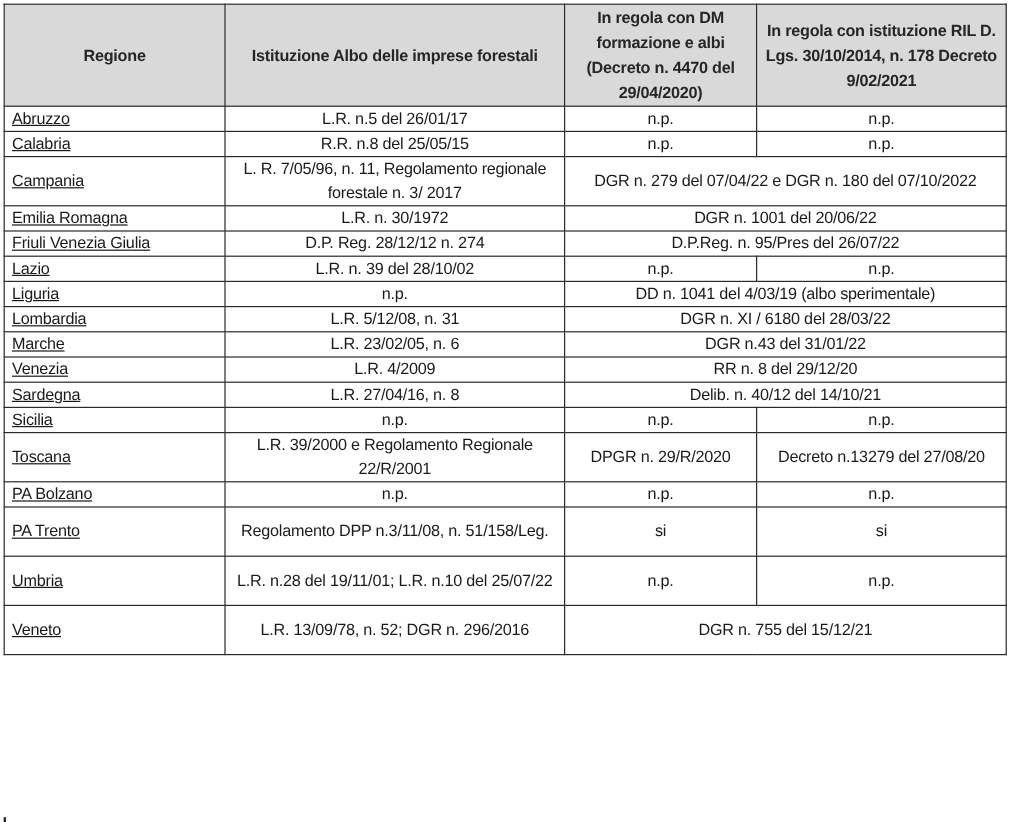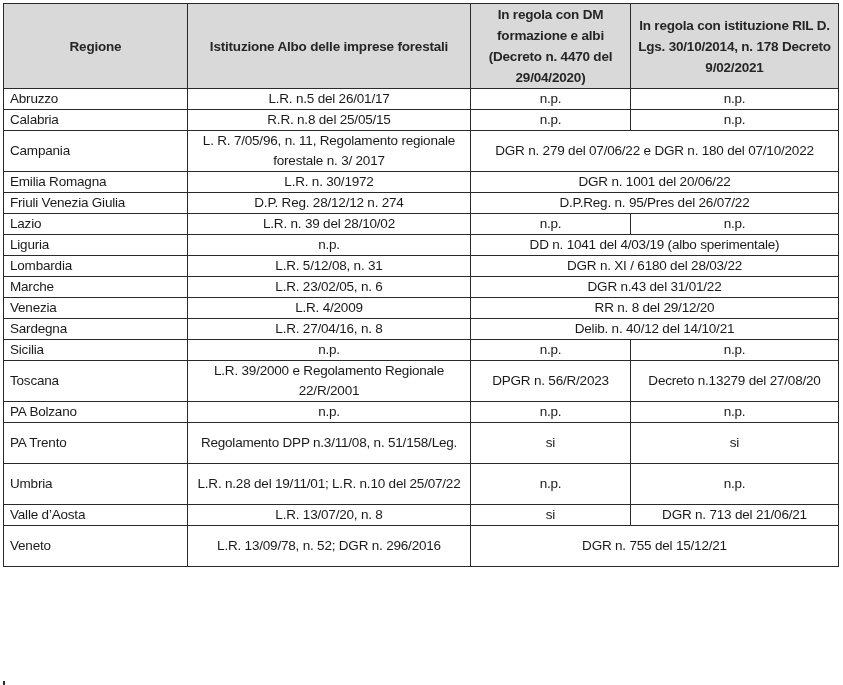--- a/index.html
+++ b/index.html
@@ -37,21 +37,21 @@
     }
     th {
       background: #d9d9d9;
       font-weight: bold;
       text-align: center;
       height: 82px;
       line-height: 21px;
       color: #262626;
     }
     td { text-align: center; }
-    td.region { text-align: left; padding-left: 6px; }
+    td.region { text-align: left; padding-left: 6px; text-decoration: underline; }
     tr.single td { height: 20px; }
     tr.double td { height: 40px; }
     .stub {
       position: absolute;
       left: 0;
       top: 678px;
       width: 1.5px;
       height: 6px;
       background: #2a2a2a;
     }
@@ -88,21 +88,21 @@
       <tr class="single">
         <td class="region">Calabria</td>
         <td>R.R. n.8 del 25/05/15</td>
         <td>n.p.</td>
         <td>n.p.</td>
       </tr>
 
       <tr class="double">
         <td class="region">Campania</td>
         <td>L. R. 7/05/96, n. 11, Regolamento regionale forestale n. 3/ 2017</td>
-        <td colspan="2">DGR n. 279 del 07/06/22 e DGR n. 180 del 07/10/2022</td>
+        <td colspan="2">DGR n. 279 del 07/04/22 e DGR n. 180 del 07/10/2022</td>
       </tr>
 
       <tr class="single">
         <td class="region">Emilia Romagna</td>
         <td>L.R. n. 30/1972</td>
         <td colspan="2">DGR n. 1001 del 20/06/22</td>
       </tr>
 
       <tr class="single">
         <td class="region">Friuli Venezia Giulia</td>
@@ -152,21 +152,21 @@
       <tr class="single">
         <td class="region">Sicilia</td>
         <td>n.p.</td>
         <td>n.p.</td>
         <td>n.p.</td>
       </tr>
 
       <tr class="double">
         <td class="region">Toscana</td>
         <td>L.R. 39/2000 e Regolamento Regionale 22/R/2001</td>
-        <td>DPGR n. 56/R/2023</td>
+        <td>DPGR n. 29/R/2020</td>
         <td>Decreto n.13279 del 27/08/20</td>
       </tr>
 
       <tr class="single">
         <td class="region">PA Bolzano</td>
         <td>n.p.</td>
         <td>n.p.</td>
         <td>n.p.</td>
       </tr>
 
@@ -177,26 +177,20 @@
         <td>si</td>
       </tr>
 
       <tr class="double">
         <td class="region">Umbria</td>
         <td>L.R. n.28 del 19/11/01; L.R. n.10 del 25/07/22</td>
         <td>n.p.</td>
         <td>n.p.</td>
       </tr>
 
-      <tr class="single">
-        <td class="region">Valle d’Aosta</td>
-        <td>L.R. 13/07/20, n. 8</td>
-        <td>si</td>
-        <td>DGR n. 713 del 21/06/21</td>
-      </tr>
 
       <tr class="double">
         <td class="region">Veneto</td>
         <td>L.R. 13/09/78, n. 52; DGR n. 296/2016</td>
         <td colspan="2">DGR n. 755 del 15/12/21</td>
       </tr>
     </tbody>
   </table>
   <div class="stub"></div>
 </div>

